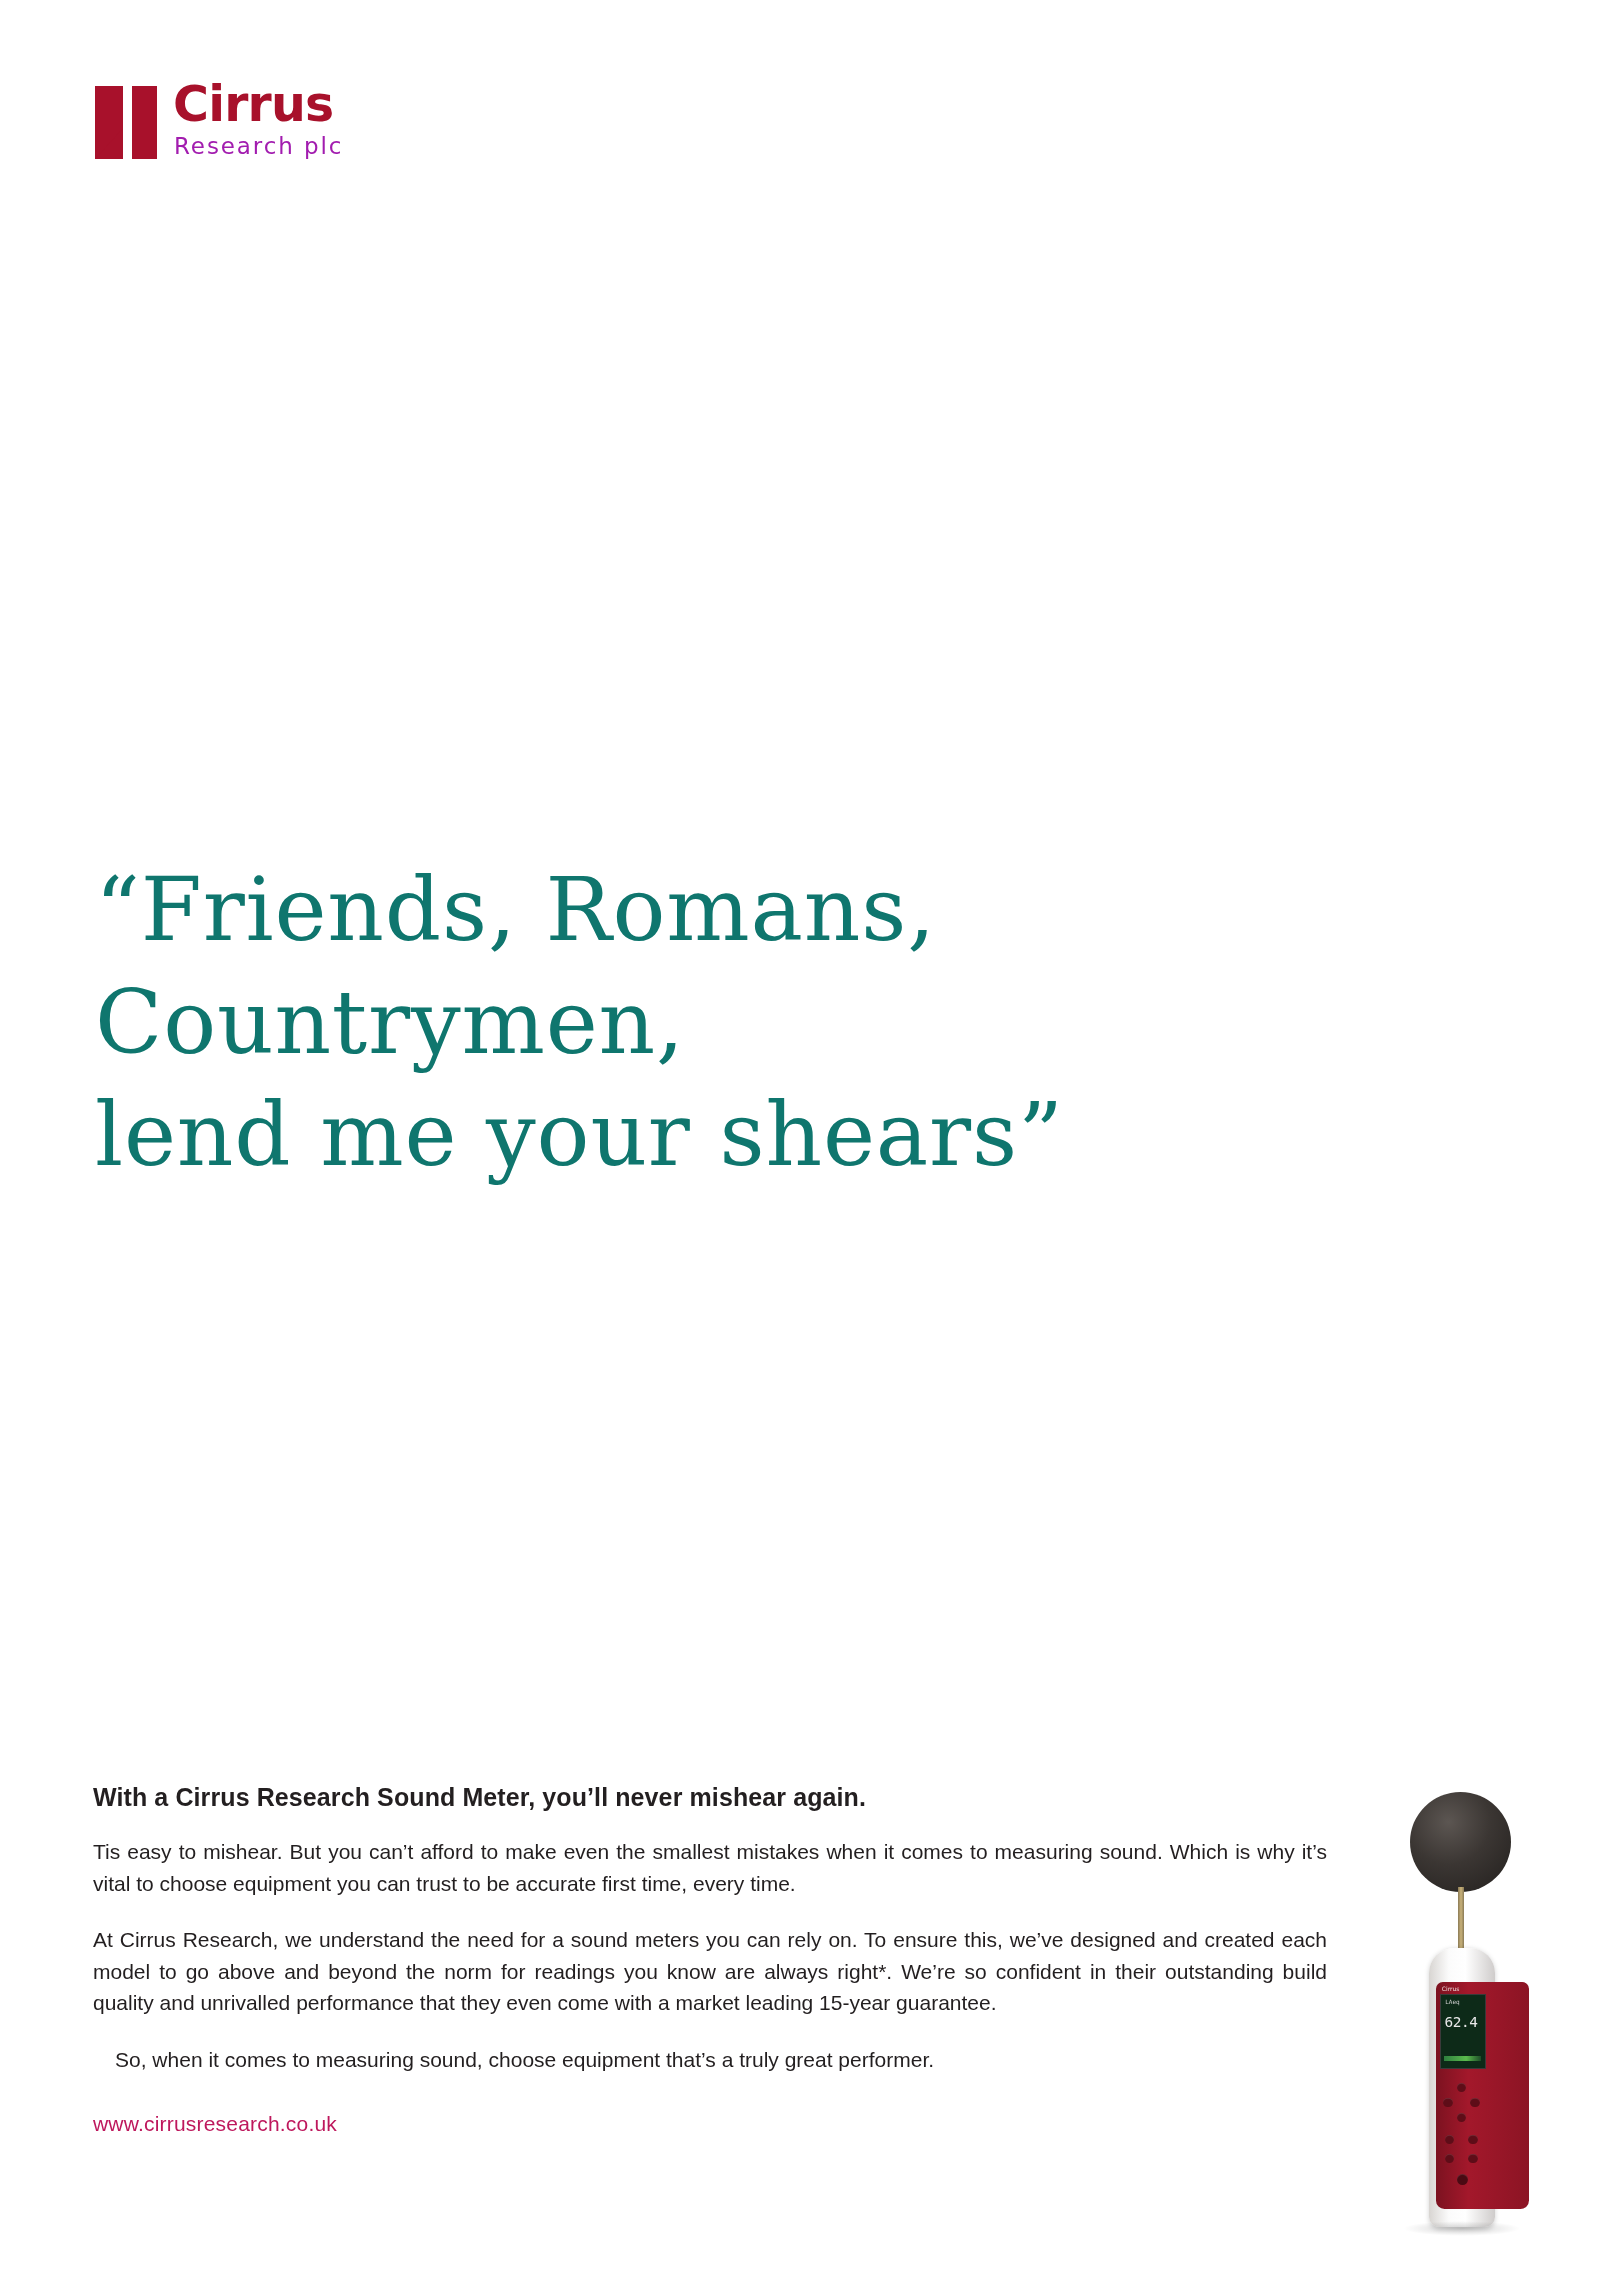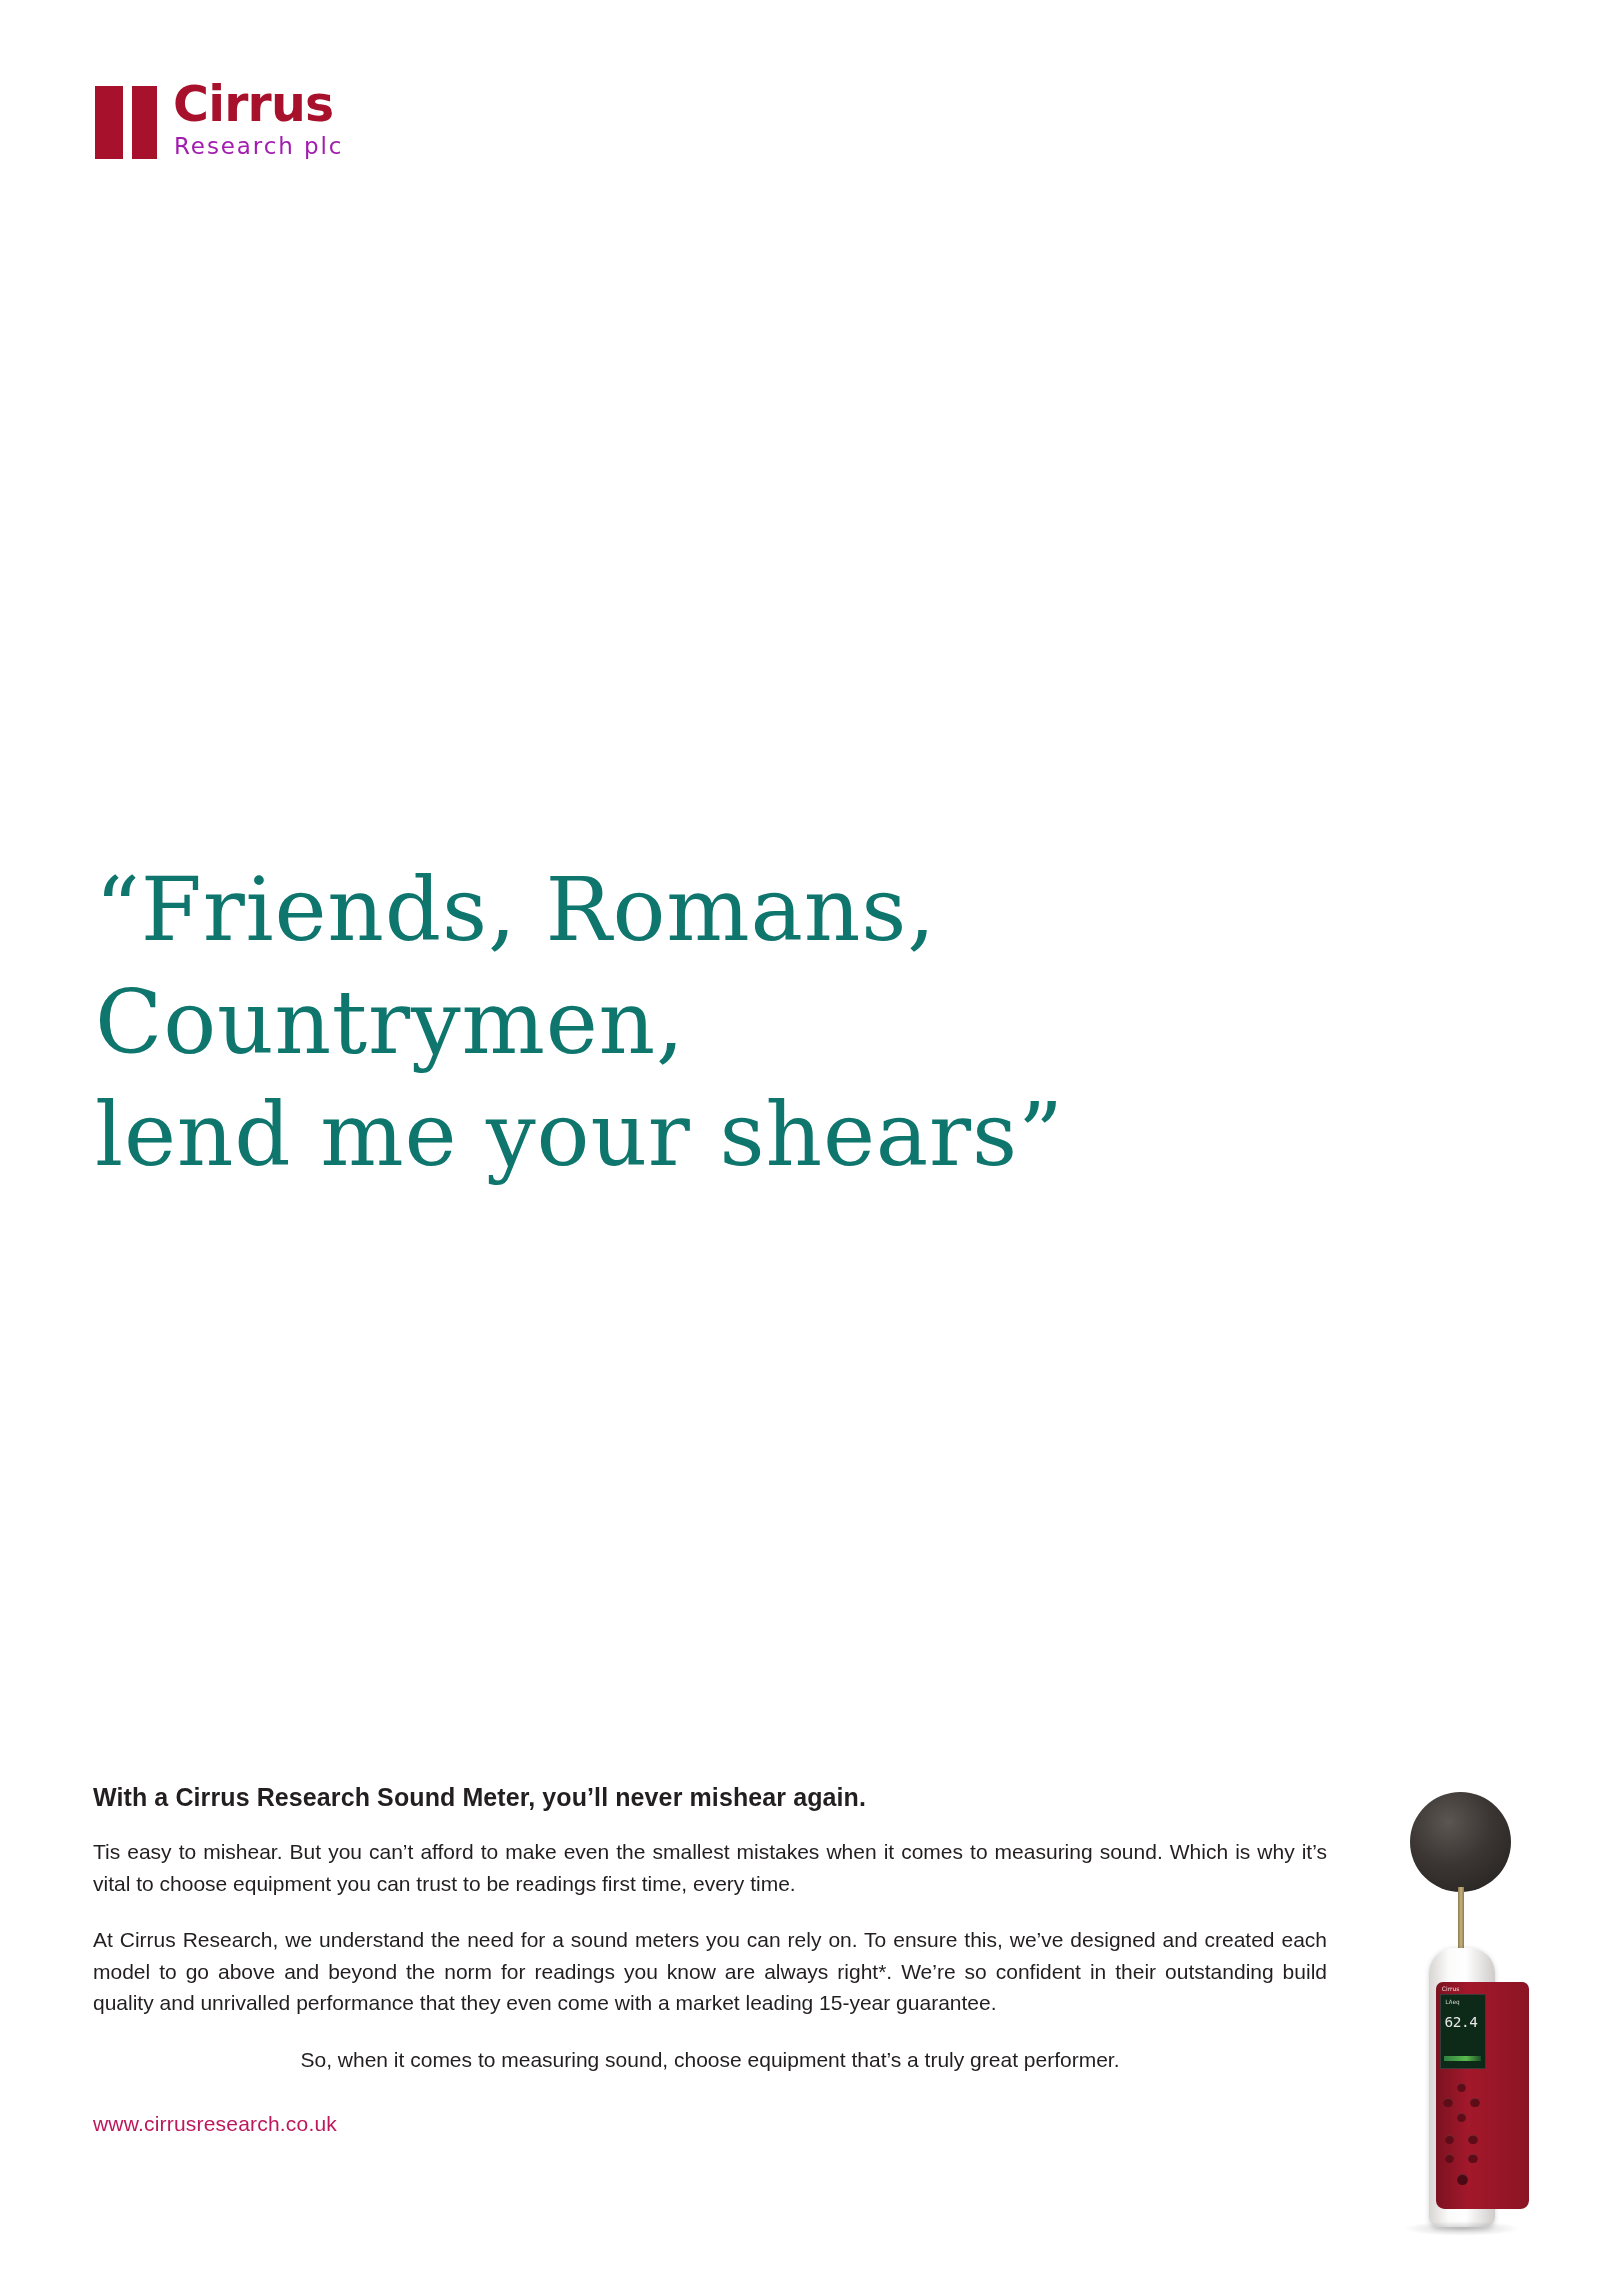--- a/index.html
+++ b/index.html
@@ -111,21 +111,22 @@
   }
   .copy p {
     margin: 0 0 25px 0;
     font-size: 21px;
     line-height: 1.5;
     text-align: justify;
     color: #231f20;
   }
   .copy p.last {
     margin-bottom: 37px;
-    text-align: center;
+    text-align: left;
+    margin-left: 22px;
   }
   .weburl {
     font-size: 21px;
     color: #be185d;
     letter-spacing: 0.2px;
   }
 
   
   .product {
     position: absolute;
@@ -259,21 +260,21 @@
   <div class="logo-sub">Research plc</div>
 </div>
 
 <div class="headline">
   <span class="l1">“Friends, Romans, Countrymen,</span>
   <span class="l2">lend me your shears”</span>
 </div>
 
 <div class="copy">
   <h2>With a Cirrus Research Sound Meter, you’ll never mishear again.</h2>
-  <p>Tis easy to mishear. But you can’t afford to make even the smallest mistakes when it comes to measuring sound. Which is why it’s vital to choose equipment you can trust to be readings first time, every time.</p>
+  <p>Tis easy to mishear. But you can’t afford to make even the smallest mistakes when it comes to measuring sound. Which is why it’s vital to choose equipment you can trust to be accurate first time, every time.</p>
   <p>At Cirrus Research, we understand the need for a sound meters you can rely on. To ensure this, we’ve designed and created each model to go above and beyond the norm for readings you know are always right*. We’re so confident in their outstanding build quality and unrivalled performance that they even come with a market leading 15-year guarantee.</p>
   <p class="last">So, when it comes to measuring sound, choose equipment that’s a truly great performer.</p>
   <div class="weburl">www.cirrusresearch.co.uk</div>
 </div>
 
 <div class="product">
   <div class="windshield"></div>
   <div class="mic-stem"></div>
   <div class="meter-body">
     <div class="meter-face">

